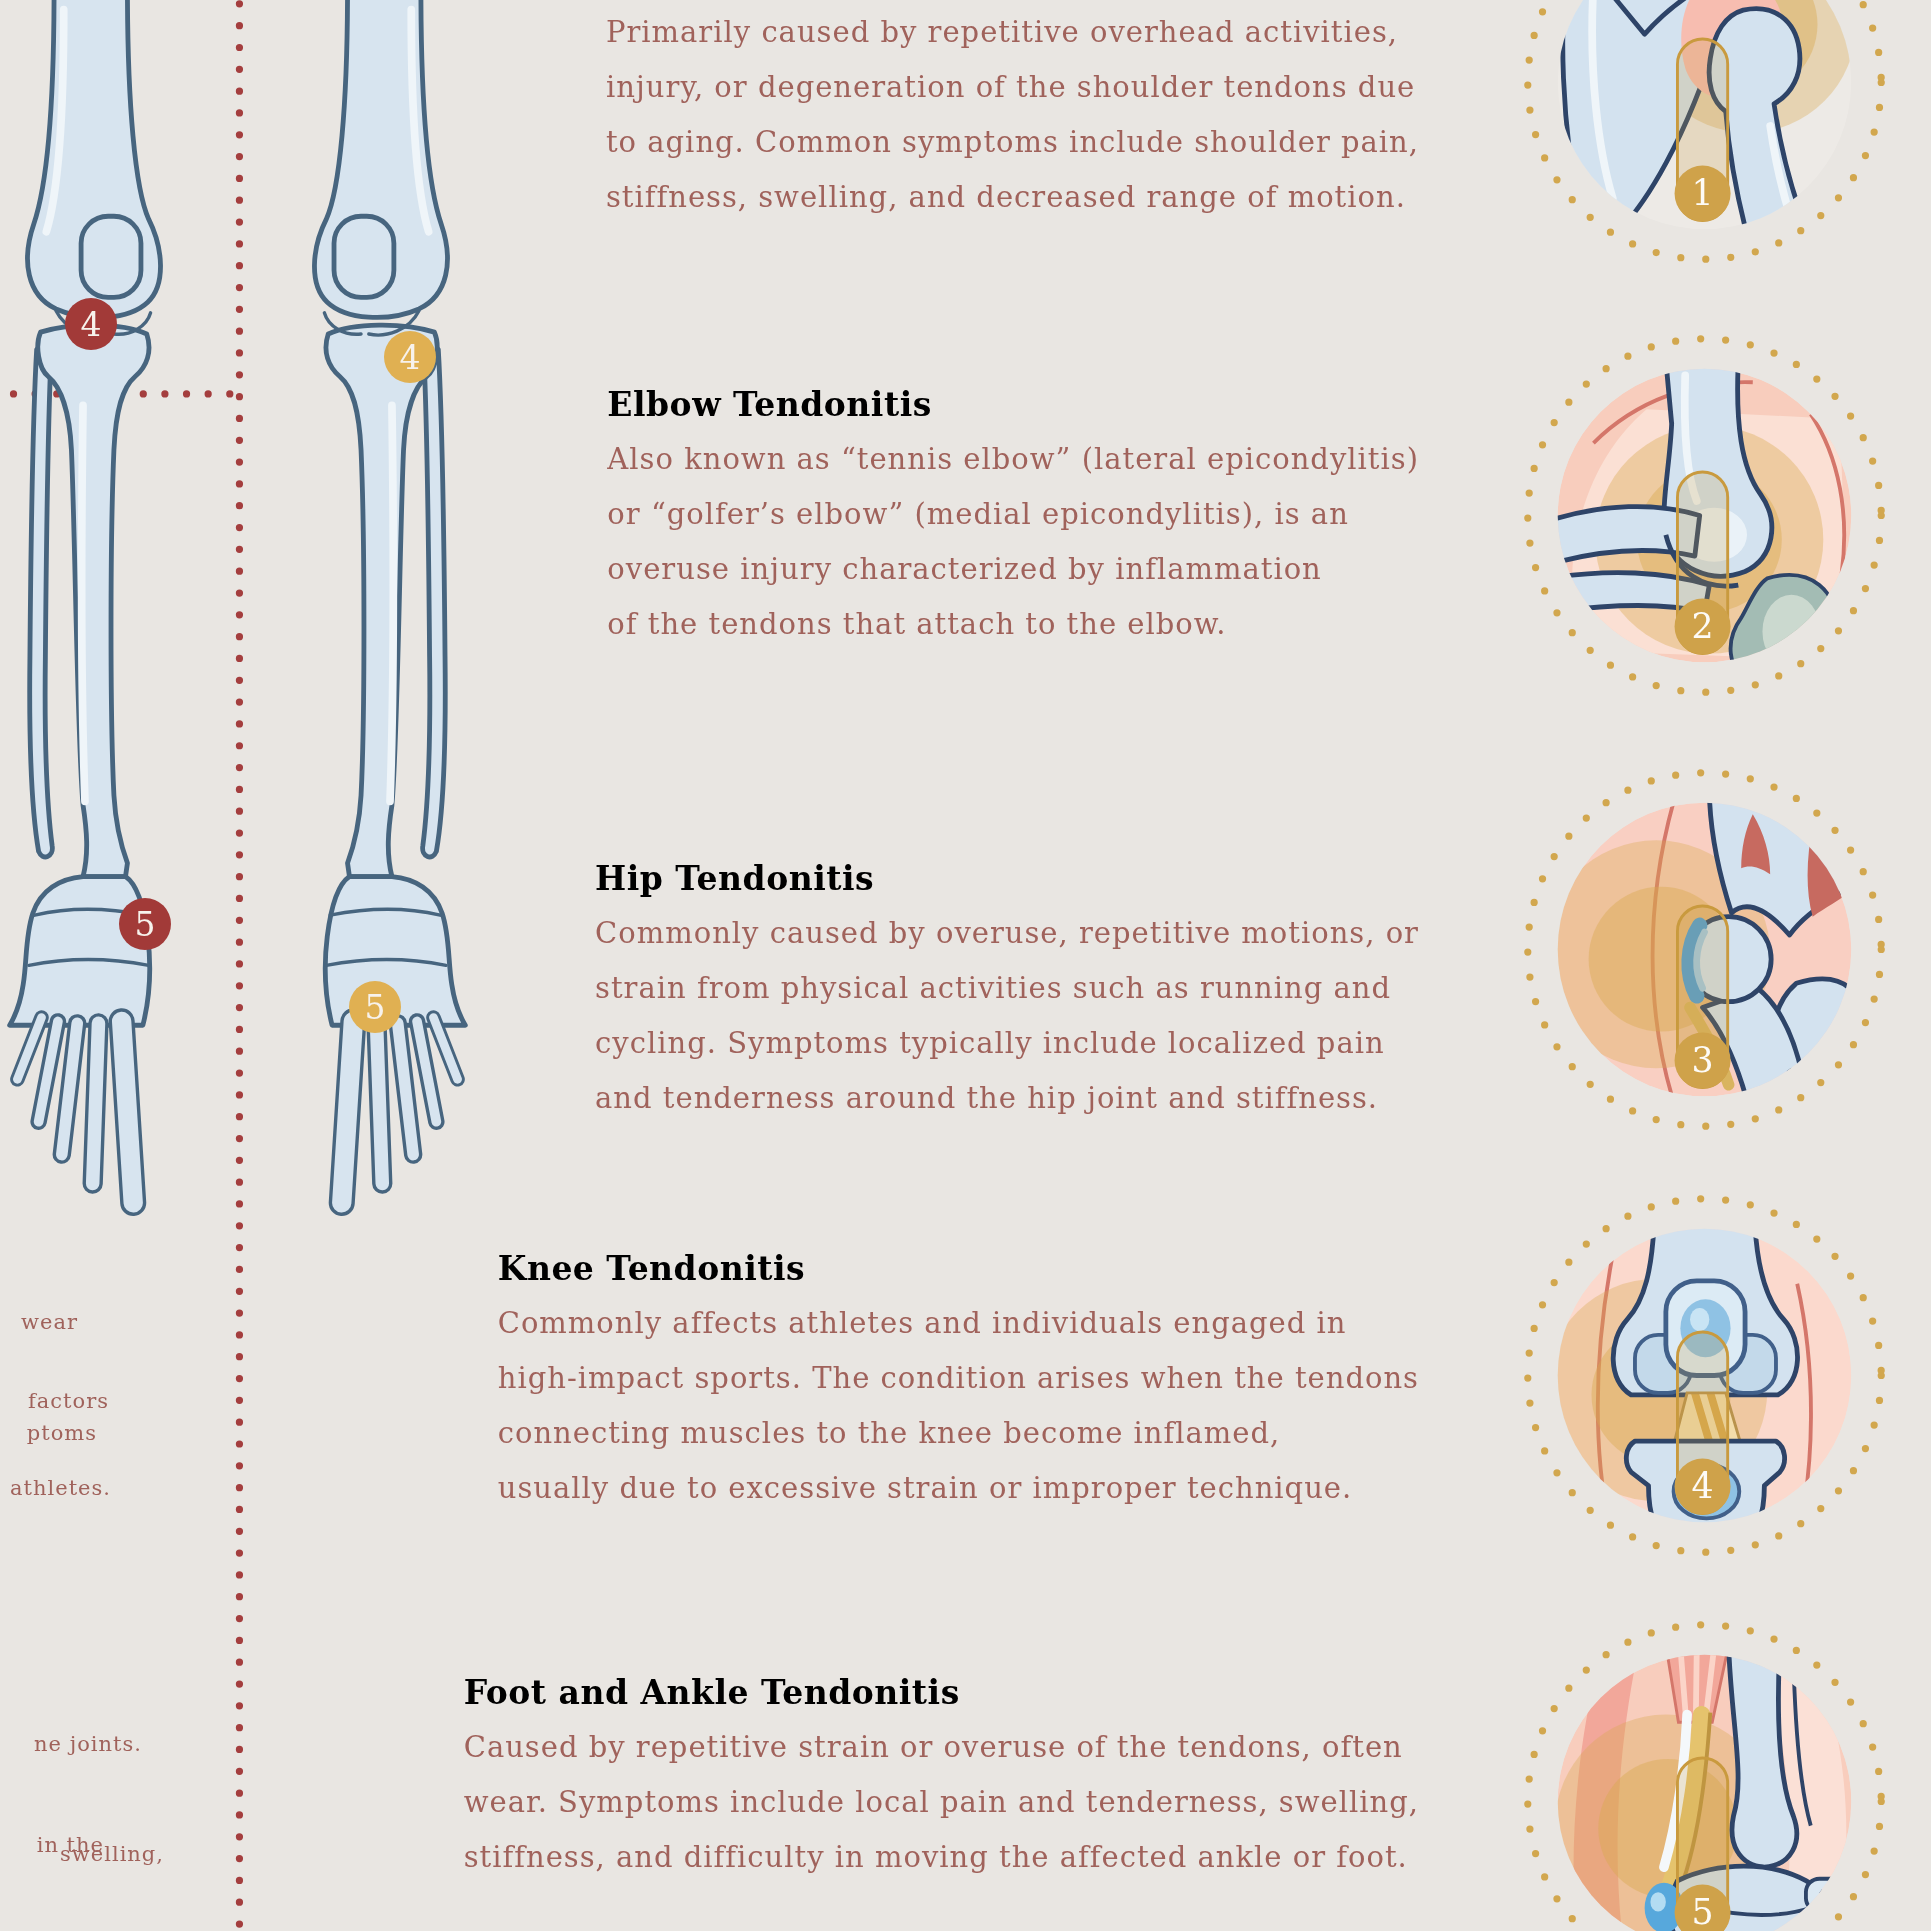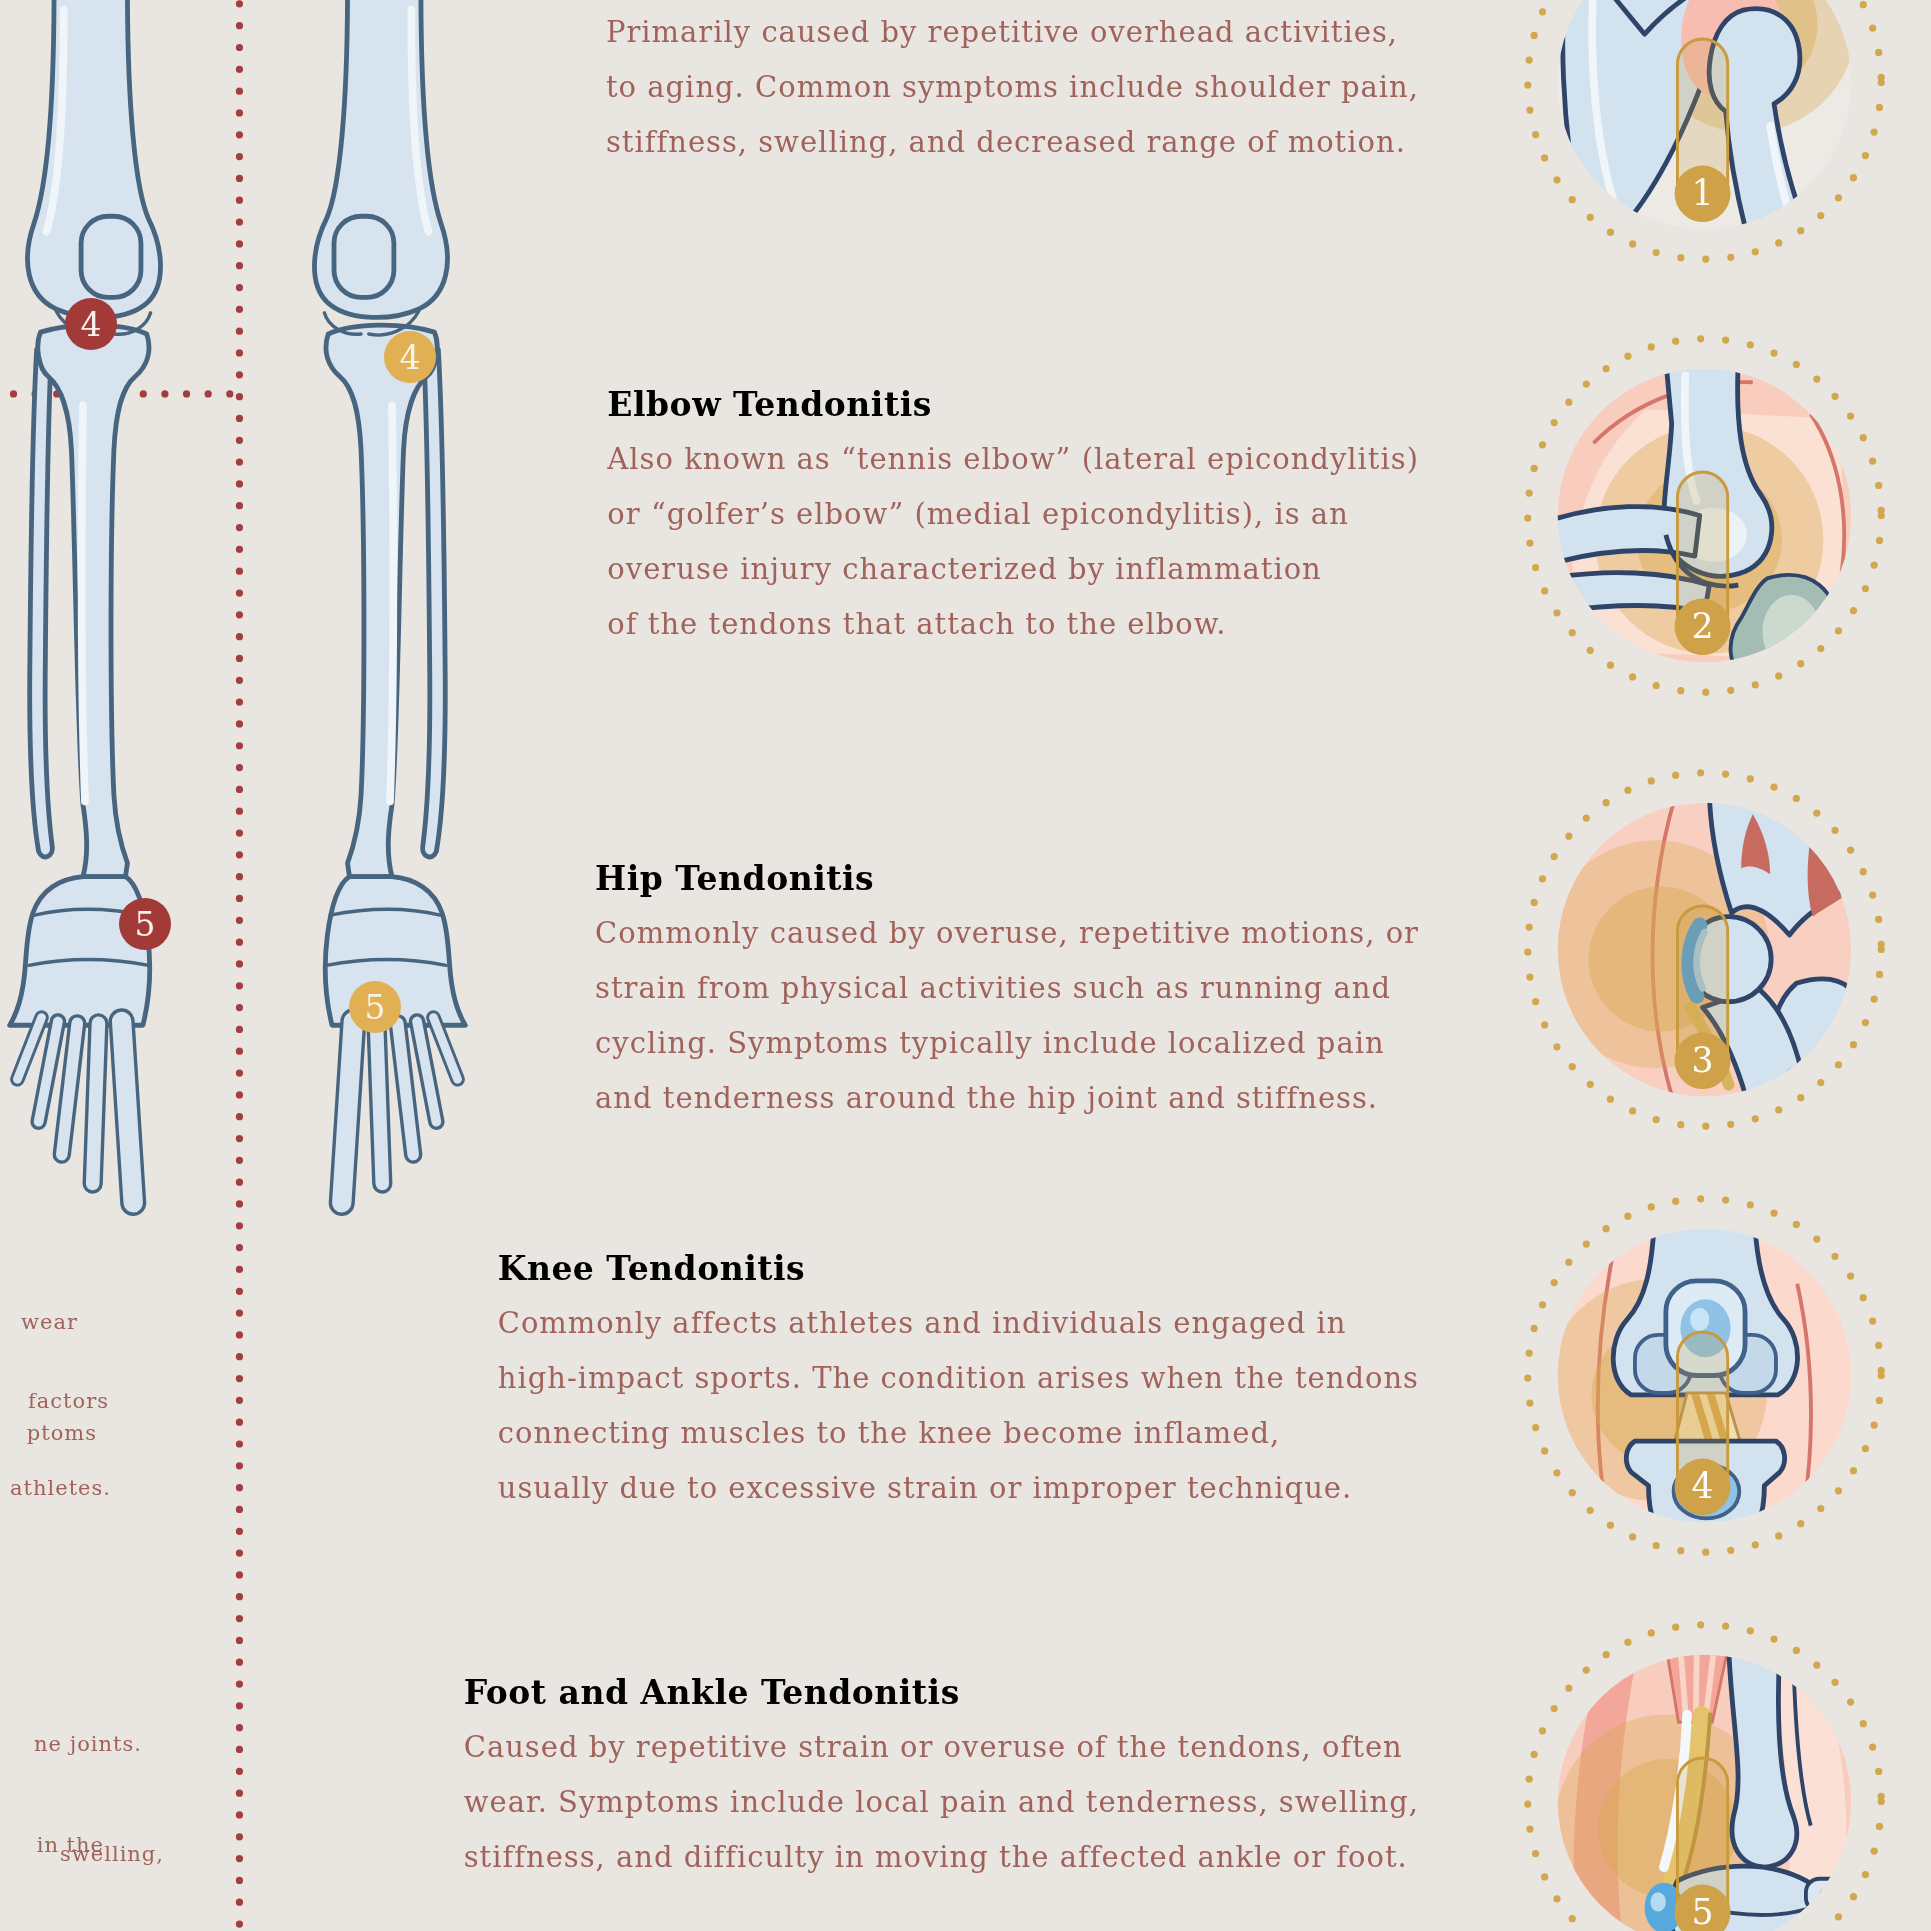--- a/index.html
+++ b/index.html
@@ -65,20 +65,21 @@
     <use href="#leg" transform="translate(492,0) scale(-1,1)"></use>
   </svg>
 
   <div class="badge dark" style="left:65px;top:298px;">4</div>
   <div class="badge gold" style="left:384px;top:331px;">4</div>
   <div class="badge dark" style="left:119px;top:898px;">5</div>
   <div class="badge gold" style="left:349px;top:981px;">5</div>
 
   <div class="para" style="top:4.8px;">
     <div>Primarily caused by repetitive overhead activities,</div>
+    <div>injury, or degeneration of the shoulder tendons due</div>
     <div>to aging. Common symptoms include shoulder pain,</div>
     <div>stiffness, swelling, and decreased range of motion.</div>
   </div>
 
   <div class="para" style="top:377px;">
     <div class="heading">Elbow Tendonitis</div>
     <div>Also known as “tennis elbow” (lateral epicondylitis)</div>
     <div>or “golfer’s elbow” (medial epicondylitis), is an</div>
     <div>overuse injury characterized by inflammation</div>
     <div>of the tendons that attach to the elbow.</div>

